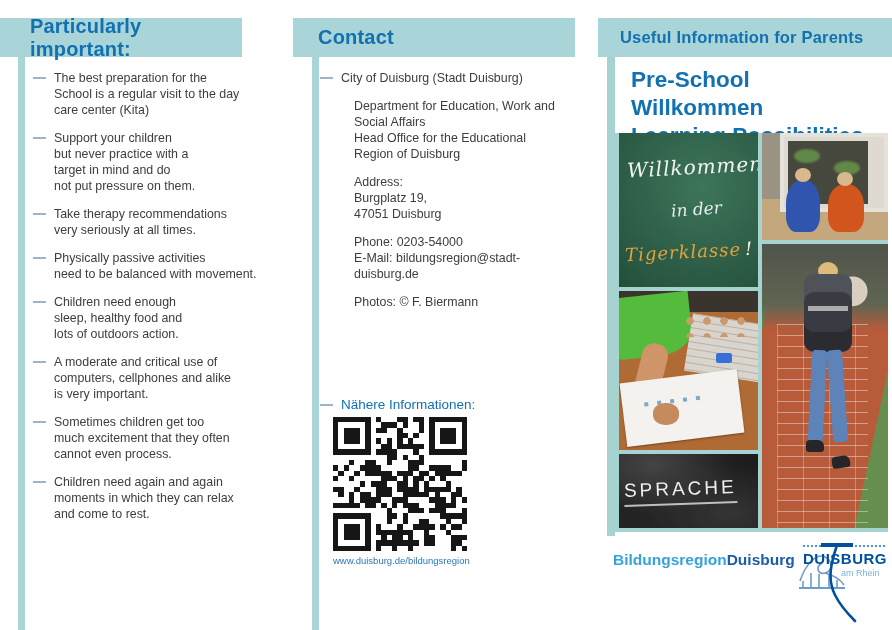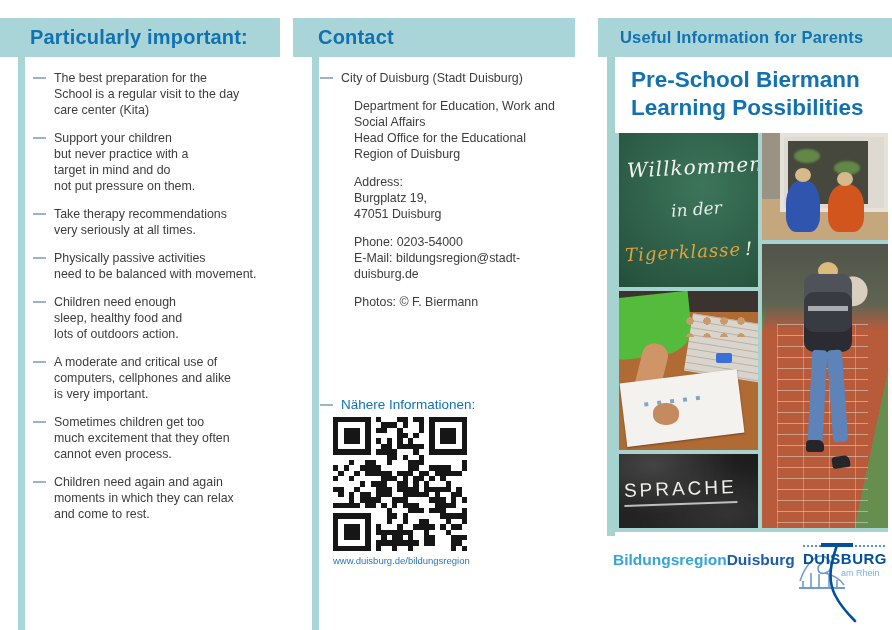--- a/index.html
+++ b/index.html
@@ -10,21 +10,21 @@
     --dash:#9cb4c4;
   }
   *{margin:0;padding:0;box-sizing:border-box;}
   html,body{background:#e9e9e9;}
   .page{
     position:relative;width:892px;height:630px;background:#ffffff;
     overflow:hidden;font-family:"Liberation Sans",sans-serif;color:var(--txt);
   }
   
   .bar{position:absolute;top:18px;height:39px;background:var(--teal);display:flex;align-items:center;}
-  .bar-left{left:0;width:280px;padding-left:30px;}
+  .bar-left{left:0;width:242px;padding-left:30px;}
   .bar-mid{left:293px;width:282px;padding-left:25px;}
   .bar-right{left:598px;width:294px;padding-left:22px;}
   .bar-title{color:var(--blue);font-weight:bold;font-size:20px;letter-spacing:.2px;}
   .bar-right .bar-title{font-size:16.5px;}
   
   .stripe{position:absolute;top:57px;background:var(--teal);}
   .stripe-left{left:18px;width:7px;height:573px;}
   .stripe-mid{left:312px;width:7px;height:573px;}
   .stripe-right{left:607px;width:8px;height:479px;background:var(--teal2);}
   
@@ -442,21 +442,21 @@
         </svg>
     </div>
     <div class="qr-link">www.duisburg.de/bildungsregion</div>
   </div>
 
   <div class="bar bar-right">
     <span class="bar-title">Useful Information for Parents</span>
   </div>
   <div class="stripe stripe-right"></div>
   <div class="main-title">
-    <div>Pre-School Biermann</div>
+    <div>Pre-School Willkommen</div>
     <div>Learning Possibilities</div>
   </div>
 
   <div class="collage">
     <div class="pcol pcol-l">
       <div class="tile t-chalk">
         <span class="chalk-line chalk1">Willkommen</span>
         <span class="chalk-line chalk2">in der</span>
         <span class="chalk-line chalk3"><span>Tigerklasse</span><span class="mark">!</span></span>
       </div>

